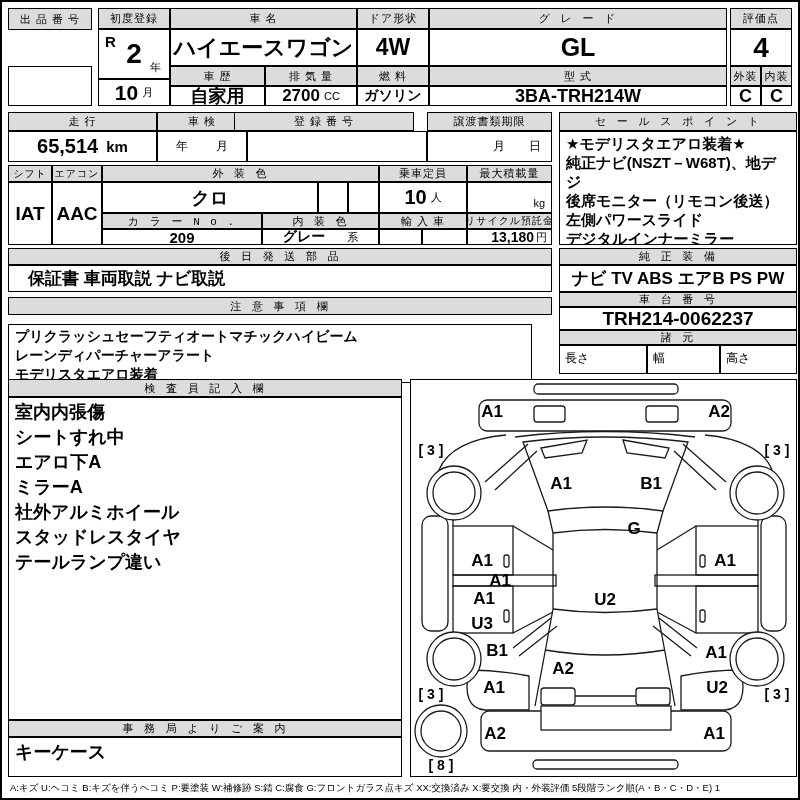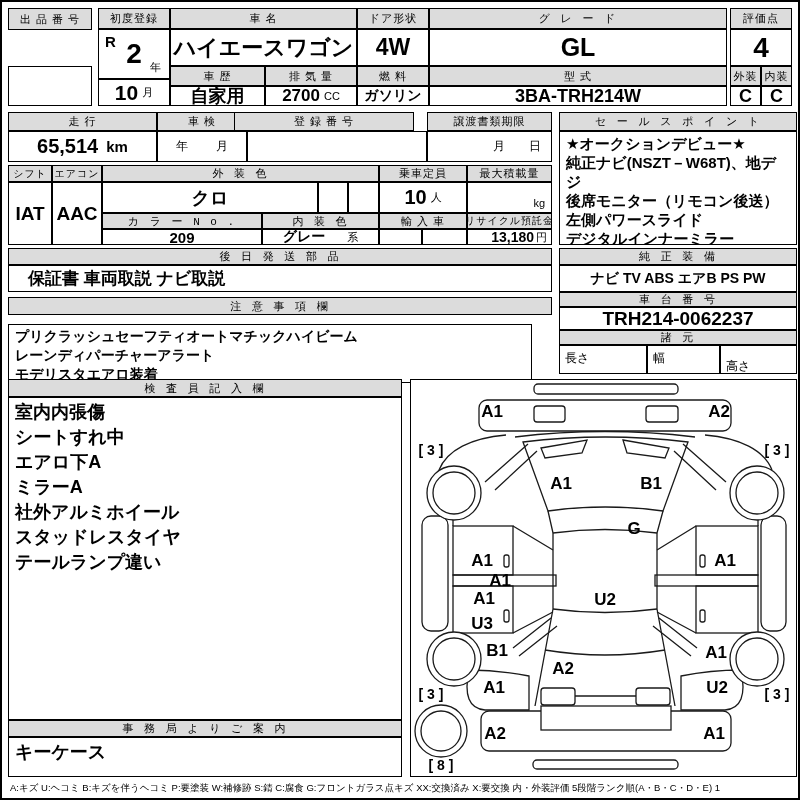--- a/index.html
+++ b/index.html
@@ -78,21 +78,21 @@
   <div class="c h" style="left:232px;top:110px;width:180px;height:19px">登 録 番 号</div>
   <div class="c v" style="left:245px;top:129px;width:180px;height:31px"></div>
   <div class="c h" style="left:425px;top:110px;width:125px;height:19px">譲渡書類期限</div>
   <div class="c v" style="left:425px;top:129px;width:125px;height:31px;font-weight:normal;font-size:12px;justify-content:flex-end;gap:24px;padding-right:10px">
     <span>月</span>
     <span>日</span>
   </div>
 
   <div class="c h sp" style="left:557px;top:110px;width:238px;height:19px">セ ー ル ス ポ イ ン ト</div>
   <div class="c box lines" style="left:557px;top:129px;width:238px;height:114px;font-size:15px;line-height:19px">
-    <div>★オークションデビュー★</div>
+    <div>★モデリスタエアロ装着★</div>
     <div>純正ナビ(NSZT－W68T)、地デジ</div>
     <div>後席モニター（リモコン後送）</div>
     <div>左側パワースライド</div>
     <div>デジタルインナーミラー</div>
 
   </div>
 
   <div class="c h" style="left:6px;top:163px;width:44px;height:17px;font-size:10px">シフト</div>
   <div class="c v" style="left:6px;top:180px;width:44px;height:63px;font-size:19px">IAT</div>
   <div class="c h" style="left:50px;top:163px;width:50px;height:17px;font-size:10px">エアコン</div>
@@ -122,34 +122,34 @@
   <div class="c box" style="left:420px;top:227px;width:45px;height:16px"></div>
   <div class="c h" style="left:465px;top:211px;width:85px;height:16px;font-size:10px">リサイクル預託金</div>
   <div class="c v" style="left:465px;top:227px;width:85px;height:16px;font-size:14px;justify-content:flex-end;padding-right:4px">
     <span>13,180</span>
     <span class="unit" style="margin-left:2px">円</span>
   </div>
 
   <div class="c h sp" style="left:6px;top:246px;width:544px;height:17px">後 日 発 送 部 品</div>
   <div class="c v" style="left:6px;top:263px;width:544px;height:27px;justify-content:flex-start;padding-left:19px;font-size:17px">保証書 車両取説 ナビ取説</div>
   <div class="c h sp" style="left:557px;top:246px;width:238px;height:17px">純 正 装 備</div>
-  <div class="c v" style="left:557px;top:263px;width:238px;height:27px;font-size:14px">ナビ TV ABS エアB PS PW</div>
+  <div class="c v" style="left:557px;top:263px;width:238px;height:27px;font-size:17px">ナビ TV ABS エアB PS PW</div>
 
   <div class="c h sp" style="left:6px;top:295px;width:544px;height:18px">注 意 事 項 欄</div>
   <div class="c box lines" style="left:6px;top:322px;width:524px;height:59px;font-size:14px;line-height:19px">
     <div>プリクラッシュセーフティオートマチックハイビーム</div>
     <div>レーンディパーチャーアラート</div>
     <div>モデリスタエアロ装着</div>
   </div>
   <div class="c h sp" style="left:557px;top:290px;width:238px;height:15px">車 台 番 号</div>
   <div class="c v" style="left:557px;top:305px;width:238px;height:23px;font-size:19px">TRH214-0062237</div>
   <div class="c h sp" style="left:557px;top:328px;width:238px;height:15px">諸 元</div>
   <div class="c v" style="left:557px;top:343px;width:88px;height:29px;font-weight:normal;font-size:12px;justify-content:flex-start;padding-left:5px;align-items:flex-start;padding-top:4px">長さ</div>
   <div class="c v" style="left:645px;top:343px;width:73px;height:29px;font-weight:normal;font-size:12px;justify-content:flex-start;padding-left:5px;align-items:flex-start;padding-top:4px">幅</div>
-  <div class="c v" style="left:718px;top:343px;width:77px;height:29px;font-weight:normal;font-size:12px;justify-content:flex-start;padding-left:5px;align-items:flex-start;padding-top:12px">高さ</div>
+  <div class="c v" style="left:718px;top:343px;width:77px;height:29px;font-weight:normal;font-size:12px;justify-content:flex-start;padding-left:5px;align-items:flex-start;padding-top:4px">高さ</div>
 
   <div class="c h sp" style="left:6px;top:377px;width:394px;height:18px">検 査 員 記 入 欄</div>
   <div class="c box lines" style="left:6px;top:395px;width:394px;height:323px;font-size:18px;line-height:25px">
     <div>室内内張傷</div>
     <div>シートすれ中</div>
     <div>エアロ下A</div>
     <div>ミラーA</div>
     <div>社外アルミホイール</div>
     <div>スタッドレスタイヤ</div>
     <div>テールランプ違い</div>

